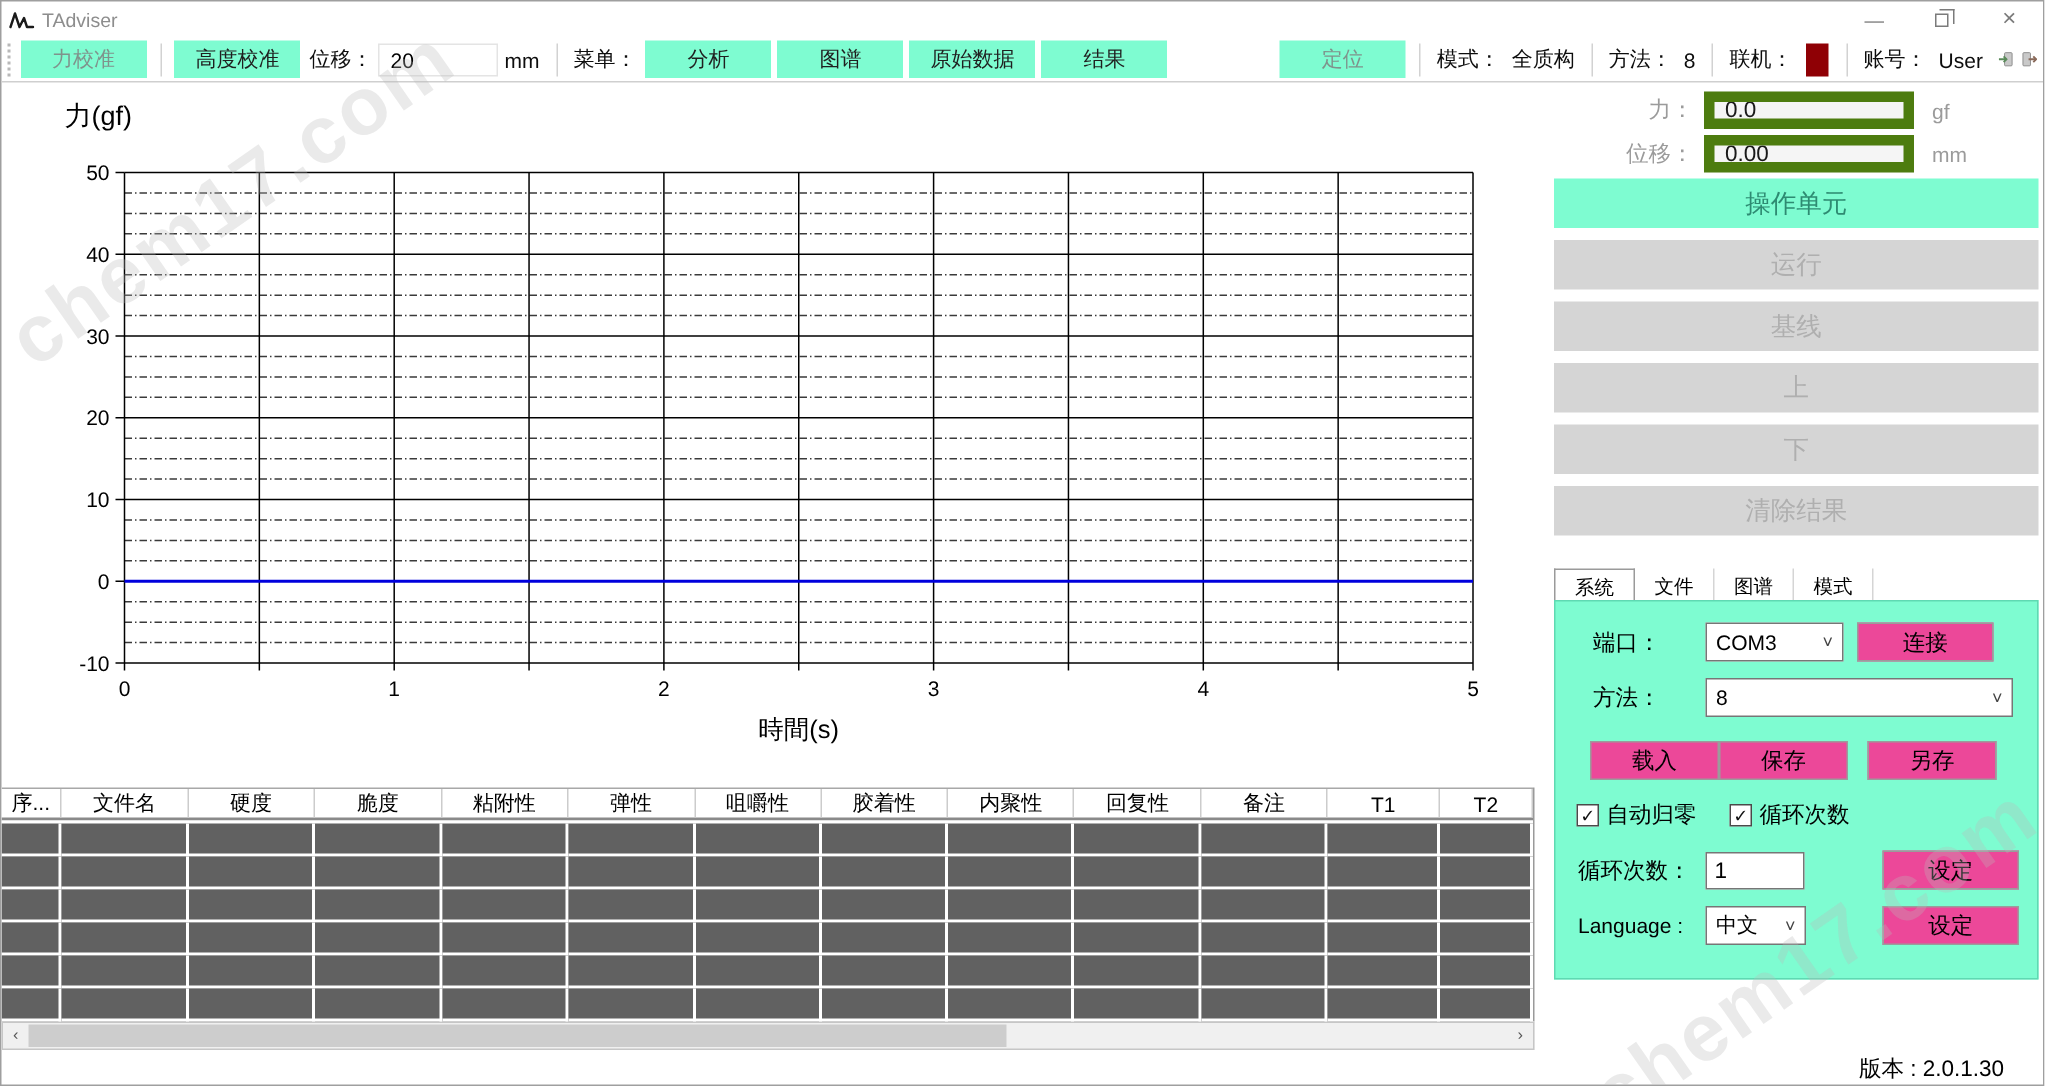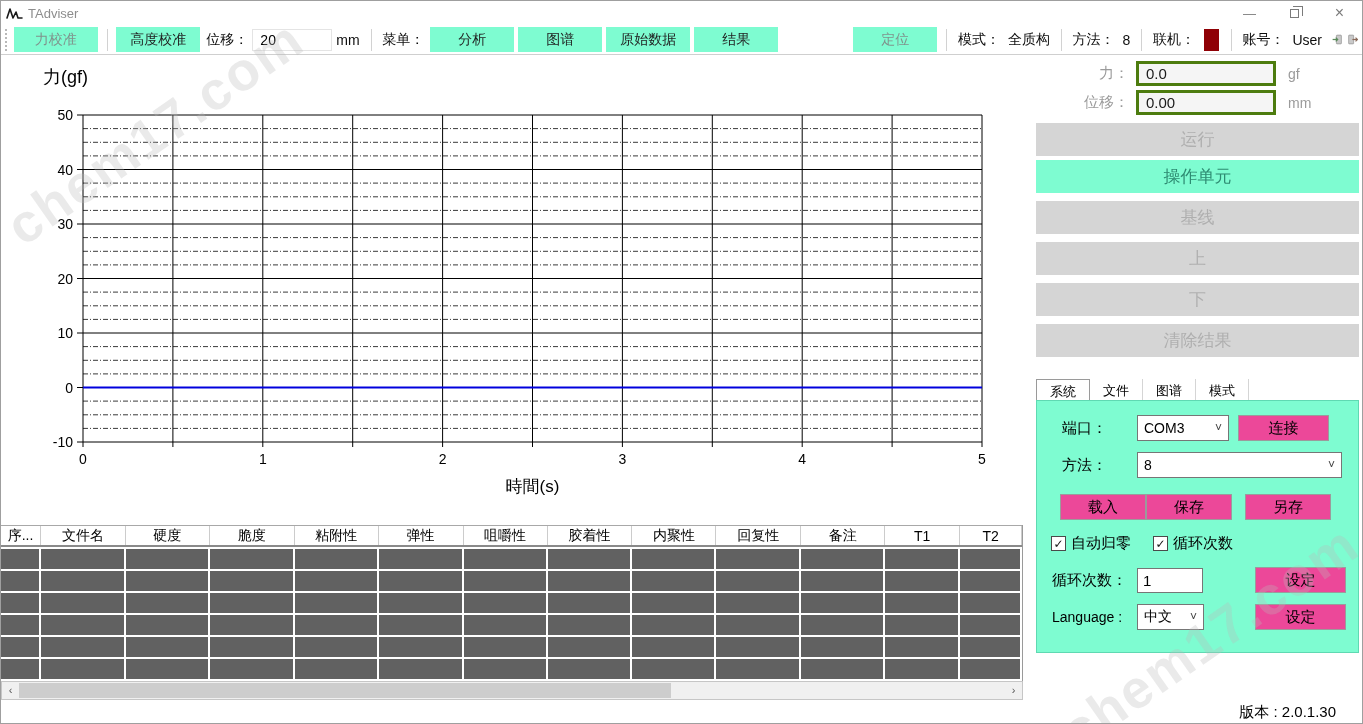--- a/index.html
+++ b/index.html
@@ -43,21 +43,21 @@
 
   .hscroll { width: 1022px; height: 19px; background: #f0f0f0; border: 1px solid #c6c6c6; display: flex; align-items: center; }
   .hs-arrow { width: 17px; text-align: center; font-size: 11px; color: #555; cursor: pointer; line-height: 17px; }
   .hs-thumb { height: 15px; background: #cdcdcd; width: 652px; cursor: pointer; }
   .hs-track-rest { flex: 1; }
 
   
   .right { flex: 1; padding: 6px 3px 0 5px; position: relative; }
   .r-row { display: flex; align-items: center; margin-bottom: 4px; }
   .r-lbl { width: 100px; text-align: right; color: #9b9b9b; font-size: 15px; padding-right: 7px; }
-  .r-input { width: 140px; height: 25px; border: 3px solid #4d7c0f; background: #f5f5f5; font-size: 15px; padding: 0 7px; font-family: inherit; color: #1a1a1a; }
+  .r-input { width: 140px; height: 25px; border: 7px solid #4d7c0f; background: #f5f5f5; font-size: 15px; padding: 0 7px; font-family: inherit; color: #1a1a1a; }
   .r-unit { color: #9b9b9b; font-size: 14px; margin-left: 12px; text-align: right; }
   .big-btn { height: 33px; margin-top: 8px; display: flex; align-items: center; justify-content: center; font-size: 17px; cursor: pointer; }
   .big-btn.primary { background: #7efcd1; color: #2e8b72; }
   .big-btn.disabled { background: #d5d5d5; color: #afafaf; }
 
   .tabs { display: flex; margin-top: 22px; font-size: 13px; height: 21px; }
   .tab { padding: 3px 13px 0 13px; color: #000; border-right: 1px solid #d5d5d5; cursor: pointer; }
   .tab.active { background: #fff; border: 1px solid #9a9a9a; border-bottom: none; }
   .tab-panel { background: #7efcd1; border: 1px solid #5fd9b2; padding: 14px 10px 10px 10px; height: 253px; }
   .p-row { display: flex; align-items: center; margin-bottom: 11px; }
@@ -341,22 +341,22 @@
         <span class="r-lbl">力：</span>
         <input class="r-input" value="0.0" style="">
         <span class="r-unit">gf</span>
       </div>
       <div class="r-row">
         <span class="r-lbl">位移：</span>
         <input class="r-input" value="0.00" style="">
         <span class="r-unit">mm</span>
       </div>
 
+      <div class="big-btn primary" style="margin-top:4px;">操作单元</div>
       <div class="big-btn disabled">运行</div>
-      <div class="big-btn primary" style="margin-top:4px;">操作单元</div>
       <div class="big-btn disabled">基线</div>
       <div class="big-btn disabled">上</div>
       <div class="big-btn disabled">下</div>
       <div class="big-btn disabled">清除结果</div>
 
       <div class="tabs">
         <div class="tab active">系统</div>
         <div class="tab">文件</div>
         <div class="tab">图谱</div>
         <div class="tab">模式</div>

